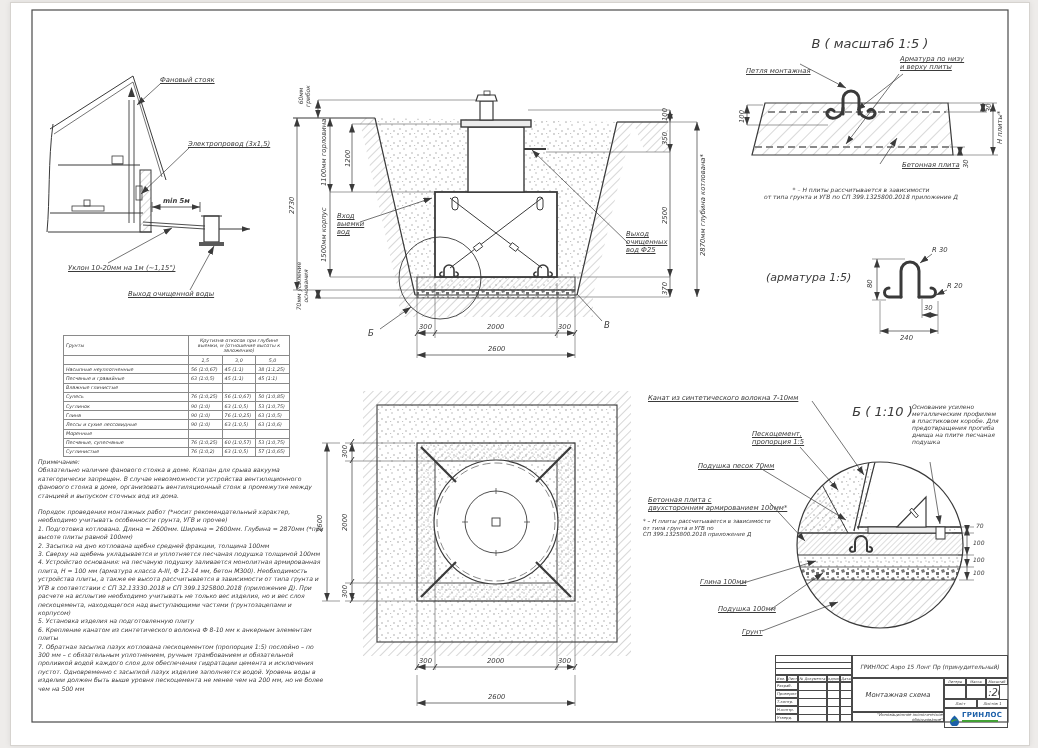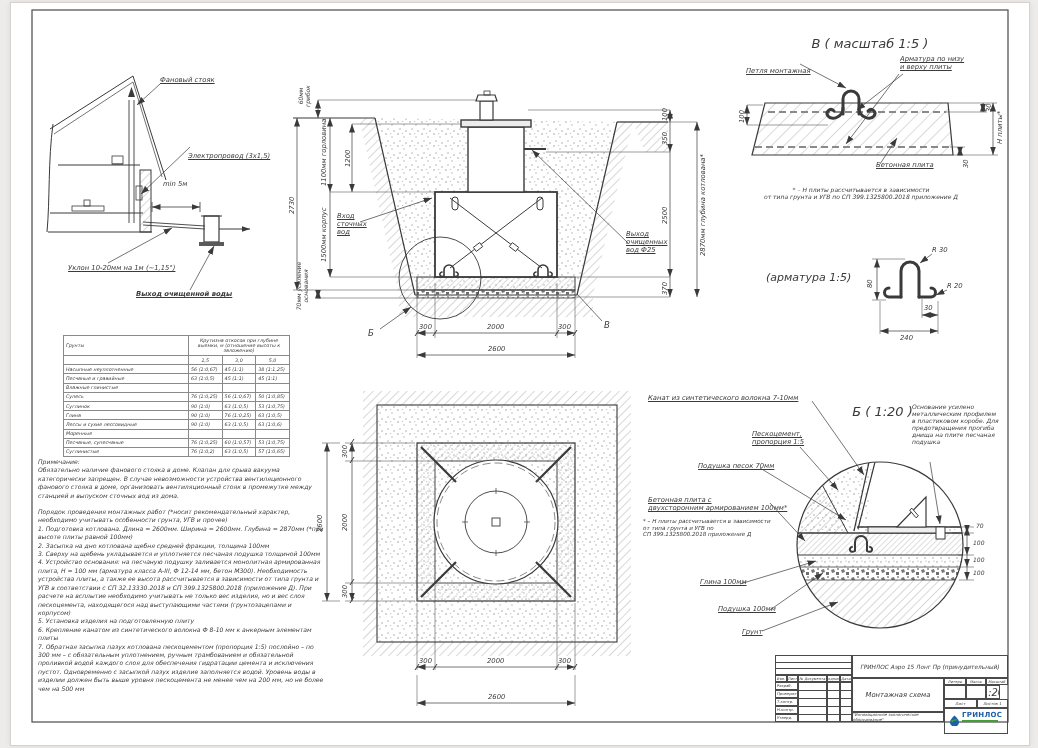--- a/index.html
+++ b/index.html
@@ -11,21 +11,21 @@
   .c{text-align:center;}
   .rot{transform:rotate(-90deg);transform-origin:0 0;white-space:pre-line;text-align:center;}
   .s6{font-size:6px;} .s55{font-size:5.6px;} .s8{font-size:8.5px;} .t13{font-size:13px;} .t11{font-size:11px;}
   .notes{position:absolute;left:38px;top:458px;width:286px;color:#3a3a3a;font-style:italic;font-size:6.1px;line-height:1.38;}
   .notes .para{white-space:pre-line;margin:0 0 8px 0;}
   .soil-table{position:absolute;left:63px;top:335px;width:226px;border-collapse:collapse;table-layout:fixed;font-style:italic;font-size:4.8px;color:#3a3a3a;}
   .soil-table td,.soil-table th{border:0.5px solid #8a8a8a;padding:0.5px 2px;font-weight:normal;overflow:hidden;white-space:nowrap;height:7.2px;}
   .soil-table .hd{white-space:normal;text-align:center;height:18px;}
   .tb{position:absolute;color:#3a3a3a;}
   .cell{position:absolute;border:0.6px solid #4a4a4a;box-sizing:border-box;font-style:italic;color:#3a3a3a;overflow:hidden;}
-  .cc{display:flex;align-items:center;justify-content:center;text-align:left;}
+  .cc{display:flex;align-items:center;justify-content:center;text-align:right;}
   .brand{font-style:normal;font-weight:bold;color:#1b5fa8;font-size:7px;letter-spacing:.3px;}
   .brand-sub{height:2px;background:#42a035;margin-top:1px;}
 </style>
 </head>
 <body>
 
 <div class="stage">
   <div class="sheet"></div>
 
   <svg class="art" width="1038" height="748" viewBox="0 0 1038 748">
@@ -256,35 +256,35 @@
         <path d="M950,527 H974 M952,533 H974 M958,555 H974 M959,567 H974 M959,580 H974" stroke-width="0.5"></path>
         <path d="M967,527 V533" marker-start="url(#ma)" marker-end="url(#ma)"></path>
         <path d="M967,533 V555" marker-end="url(#ma)"></path>
         <path d="M967,555 V567" marker-end="url(#ma)"></path>
         <path d="M967,567 V580" marker-end="url(#ma)"></path>
       </g>
     </g>
   </svg>
 
   <div class="lbl u" style="left:160px;top:76px;">Фановый стояк</div>
-  <div class="lbl u" style="left:188px;top:152px;">Электропровод (3х1,5)</div>
-  <div class="lbl" style="left:163px;top:180px;">min 5м</div>
+  <div class="lbl u" style="left:188px;top:140px;">Электропровод (3х1,5)</div>
+  <div class="lbl" style="left:163px;top:197px;font-weight:bold;">min 5м</div>
   <div class="lbl u" style="left:68px;top:264px;">Уклон 10-20мм на 1м (~1,15°)</div>
-  <div class="lbl u" style="left:136px;top:290px;font-weight:bold;">Выход очищенной воды</div>
+  <div class="lbl u" style="left:128px;top:290px;">Выход очищенной воды</div>
 
   <div class="lbl rot s6" style="left:297px;top:117px;width:42px;">60мм
 грибок</div>
   <div class="lbl rot" style="left:288px;top:214px;">2730</div>
   <div class="lbl rot" style="left:320px;top:186px;">1100мм горловина</div>
   <div class="lbl rot" style="left:344px;top:167px;">1200</div>
   <div class="lbl rot" style="left:320px;top:262px;">1500мм корпус</div>
   <div class="lbl rot s6" style="left:295px;top:312px;width:52px;">70мм усиление
 основания</div>
   <div class="lbl u" style="left:337px;top:212px;">Вход
-сточных
+выемки
 вод</div>
   <div class="lbl s8" style="left:368px;top:328px;">Б</div>
   <div class="lbl s8" style="left:604px;top:320px;">В</div>
   <div class="lbl u" style="left:626px;top:230px;font-style:italic;">Выход
 очищенных
 вод Ф25</div>
   <div class="lbl rot" style="left:661px;top:121px;">100</div>
   <div class="lbl rot" style="left:661px;top:145px;">350</div>
   <div class="lbl rot" style="left:661px;top:224px;">2500</div>
   <div class="lbl rot" style="left:661px;top:295px;">370</div>
@@ -300,36 +300,36 @@
   <div class="lbl rot" style="left:316px;top:532px;">2600</div>
   <div class="lbl" style="left:419px;top:657px;">300</div>
   <div class="lbl" style="left:487px;top:657px;">2000</div>
   <div class="lbl" style="left:558px;top:657px;">300</div>
   <div class="lbl" style="left:488px;top:693px;">2600</div>
 
   <div class="lbl t13 c" style="left:790px;top:36px;width:160px;">В ( масштаб 1:5 )</div>
   <div class="lbl u" style="left:746px;top:56px;margin-top:11px;">Петля монтажная</div>
   <div class="lbl u" style="left:900px;top:55px;">Арматура по низу
 и верху плиты</div>
-  <div class="lbl u" style="left:864px;top:161px;padding-left:12px;">Бетонная плита</div>
+  <div class="lbl u" style="left:890px;top:161px;padding-left:12px;">Бетонная плита</div>
   <div class="lbl rot" style="left:738px;top:123px;">100</div>
   <div class="lbl rot" style="left:985px;top:112px;">30</div>
   <div class="lbl rot" style="left:962px;top:168px;">30</div>
   <div class="lbl rot" style="left:996px;top:144px;">Н плиты*</div>
   <div class="lbl c s6" style="left:756px;top:186px;width:210px;">* – Н плиты рассчитывается в зависимости
 от типа грунта и УГВ по СП 399.1325800.2018 приложение Д</div>
 
   <div class="lbl t11" style="left:766px;top:272px;">(арматура 1:5)</div>
   <div class="lbl" style="left:932px;top:246px;">R 30</div>
   <div class="lbl" style="left:947px;top:282px;">R 20</div>
   <div class="lbl rot" style="left:866px;top:288px;">80</div>
   <div class="lbl" style="left:924px;top:304px;">30</div>
   <div class="lbl" style="left:900px;top:334px;">240</div>
 
-  <div class="lbl t13 c" style="left:835px;top:404px;width:95px;">Б ( 1:20 )</div>
+  <div class="lbl t13 c" style="left:835px;top:404px;width:95px;">Б ( 1:10 )</div>
   <div class="lbl u" style="left:648px;top:394px;">Канат из синтетического волокна 7-10мм</div>
   <div class="lbl u" style="left:752px;top:430px;">Пескоцемент,
 пропорция 1:5</div>
   <div class="lbl u" style="left:698px;top:462px;">Подушка песок 70мм</div>
   <div class="lbl u" style="left:648px;top:496px;">Бетонная плита с
 двухсторонним армированием 100мм*</div>
   <div class="lbl s55" style="left:643px;top:518px;">* – Н плиты рассчитывается в зависимости
 от типа грунта и УГВ по
 СП 399.1325800.2018 приложение Д</div>
   <div class="lbl s6" style="left:912px;top:403px;width:115px;">Основание усилено
@@ -465,21 +465,21 @@
     <div class="cell cc" style="left:852px;top:678px;width:92px;height:34px;font-size:6.8px;">Монтажная схема</div>
     <div class="cell cc" style="left:852px;top:712px;width:92px;height:10px;font-size:3.9px;">"Инновационное экологическое оборудование"</div>
     <div class="cell cc" style="left:944px;top:678px;width:22px;height:7px;font-size:3.6px;">Литера</div>
     <div class="cell cc" style="left:966px;top:678px;width:20px;height:7px;font-size:3.6px;">Масса</div>
     <div class="cell cc" style="left:986px;top:678px;width:22px;height:7px;font-size:3.6px;">Масштаб</div>
     <div class="cell" style="left:944px;top:685px;width:22px;height:14px;"></div>
     <div class="cell" style="left:966px;top:685px;width:20px;height:14px;"></div>
     <div class="cell cc" style="left:986px;top:685px;width:14px;height:14px;font-size:10px;">1:20</div>
     <div class="cell cc" style="left:944px;top:699px;width:33px;height:9px;font-size:3.9px;">Лист</div>
     <div class="cell cc" style="left:977px;top:699px;width:31px;height:9px;font-size:3.9px;">Листов 1</div>
-    <div class="cell" style="left:944px;top:708px;width:64px;height:26px;">
+    <div class="cell" style="left:944px;top:708px;width:64px;height:20px;">
       <div style="position:absolute;left:4px;top:1.5px;">
         <svg width="11" height="11" viewBox="0 0 11 11">
             <path d="M5.5,0.5 C8,3 10,5 10,7.2 A4.5,4.3 0 0 1 1,7.2 C1,5 3,3 5.5,0.5 Z" fill="#1b5fa8"></path>
             <path d="M2,6 C4,4 7,3.4 9.4,5.4 C8,4.8 5,5.2 3,7.4 Z" fill="#42a035"></path>
           </svg>
       </div>
       <div style="position:absolute;left:17px;top:2px;">
         <div class="brand">ГРИНЛОС</div>
         <div class="brand-sub" style="width:36px;"></div>
       </div>

